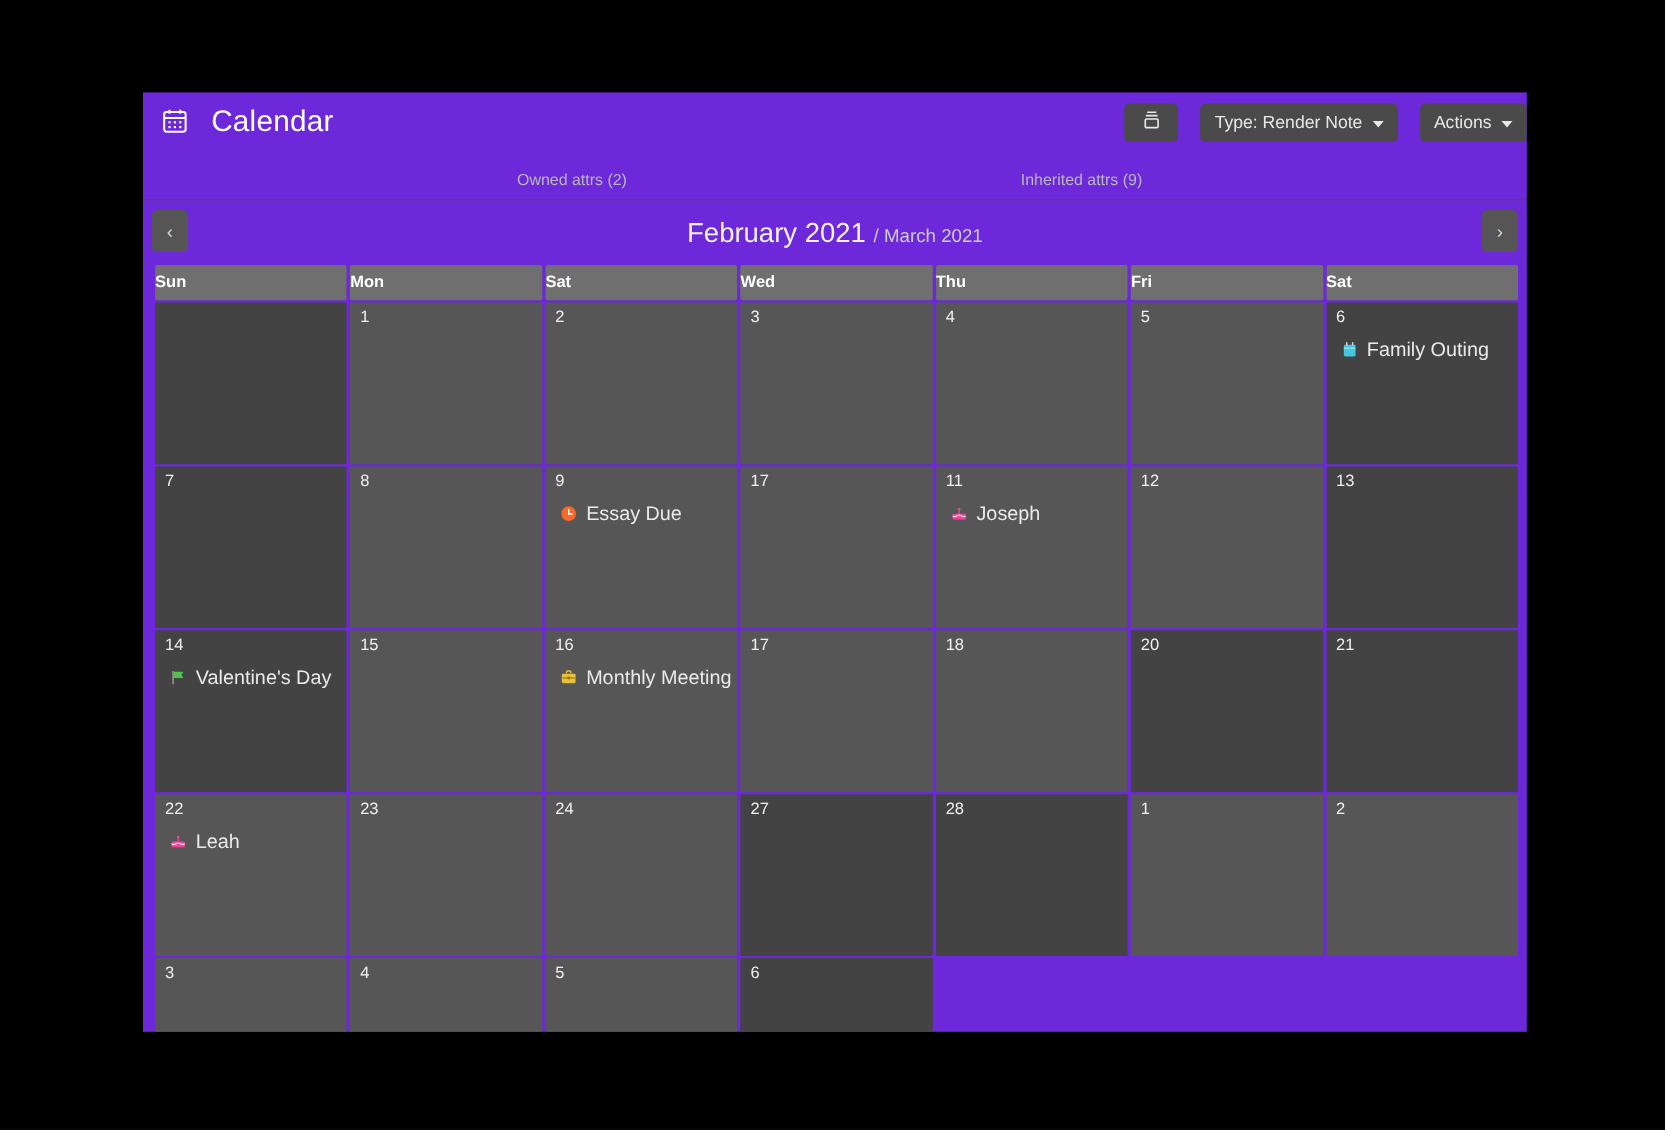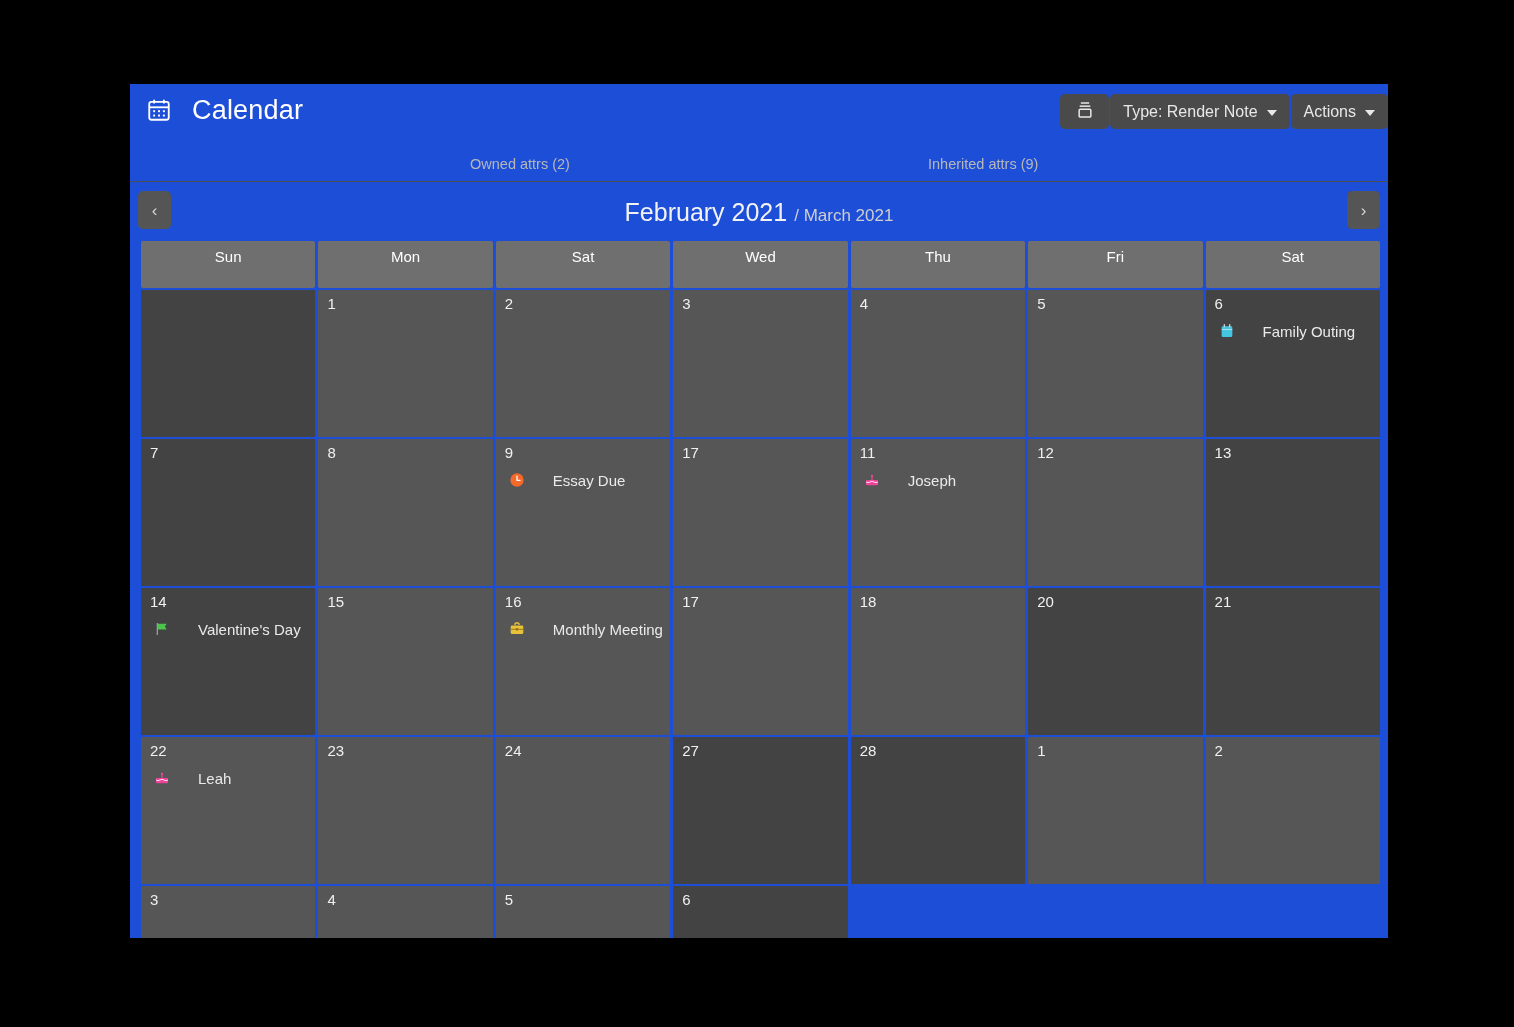--- a/index.html
+++ b/index.html
@@ -12,21 +12,21 @@
     font-family: "Liberation Sans", sans-serif;
   }
 
   
   #app-panel {
     position: absolute;
     left: 130px;
     top: 84px;
     width: 1258px;
     height: 854px;
-    background: #1d4ed8;
+    background: #6d28d9;
     overflow: hidden;
   }
 
   
   #title-bar {
     position: relative;
     height: 52px;
     display: flex;
     align-items: center;
     padding: 0 0 0 16px;
@@ -51,21 +51,21 @@
     letter-spacing: .2px;
     line-height: 1;
   }
 
   #title-actions {
     position: absolute;
     right: 0px;
     top: 10px;
     display: flex;
     align-items: center;
-    gap: 1px;
+    gap: 20px;
   }
 
   .tool-btn {
     background: #4a4a4a;
     border: none;
     border-radius: 5px;
     color: #e8e8e8;
     height: 35px;
     display: flex;
     align-items: center;
@@ -148,23 +148,23 @@
     width: 1239px;
     display: grid;
     grid-template-columns: repeat(7, 1fr);
     gap: 2px 3px;
   }
 
   .dow-cell {
     background: #6f6f6f;
     color: #ffffff;
     font-size: 15px;
-    font-weight: normal;
-    text-align: center;
-    padding: 7px 0 23px;
+    font-weight: bold;
+    text-align: left;
+    padding: 7px 0 8px;
     border-radius: 2px;
   }
 
   .day-cell {
     position: relative;
     height: 147px;
     padding: 6px 8px 0 9px;
     background: #565656;
     border-radius: 1px;
     overflow: hidden;
@@ -180,24 +180,23 @@
   }
 
   .event {
     display: flex;
     align-items: center;
     gap: 8px;
     margin-top: 10px;
     padding-left: 4px;
   }
   .event-label {
-    font-size: 15px;
+    font-size: 18px;
     color: #eaeaea;
     white-space: nowrap;
-    margin-left: 20px;
   }
   .event-icon {
     width: 16px;
     height: 16px;
     flex: 0 0 auto;
     display: flex;
     align-items: center;
     justify-content: center;
   }
   .event-icon svg { display: block; }

